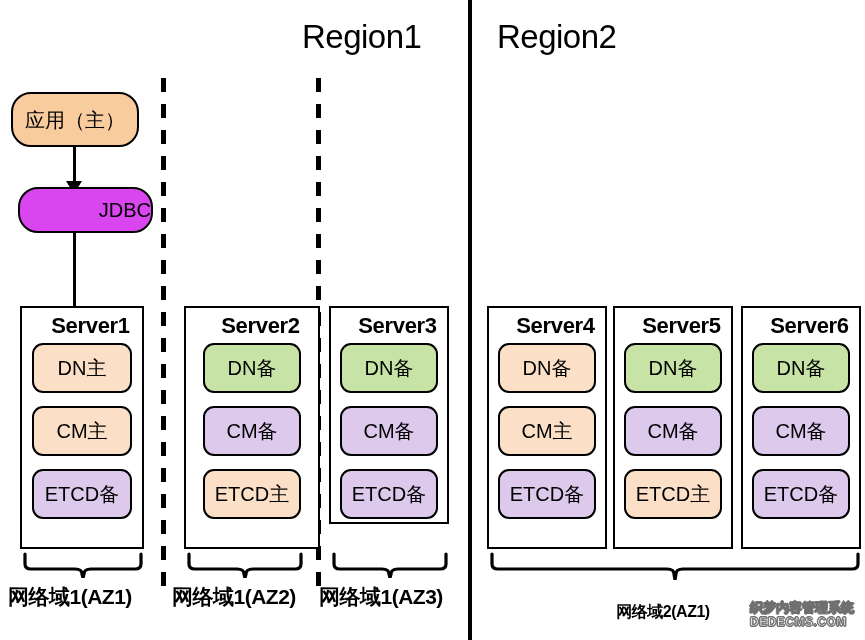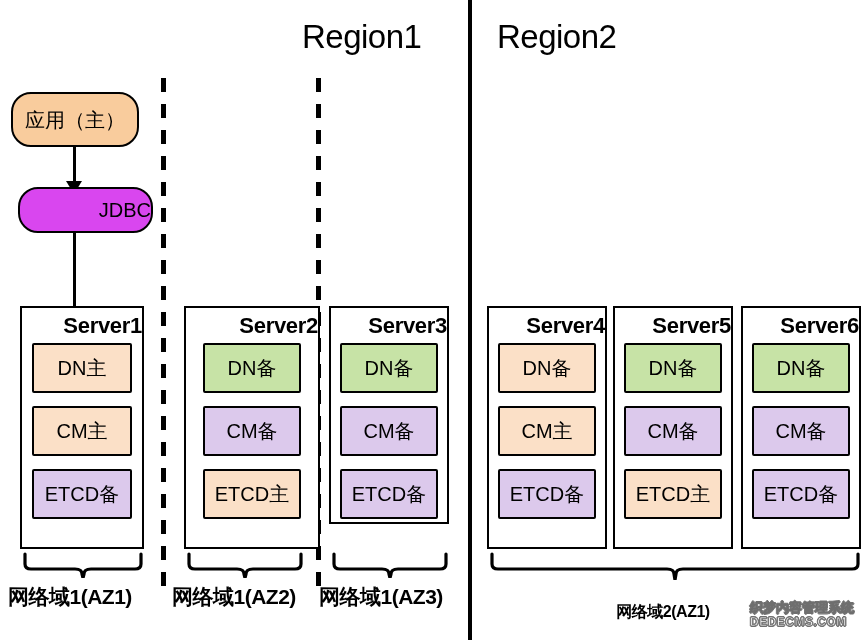--- a/index.html
+++ b/index.html
@@ -72,40 +72,40 @@
   }
 
   
   .server{
     position:absolute;
     box-sizing:border-box;
     border:2.5px solid #000000;
     background:#ffffff;
   }
   .server-title{
-    text-align:right;
+    text-align:center;
     font-size:22px;
     font-weight:bold;
     color:#000000;
     margin-top:7px;
     margin-bottom:6px;
     line-height:1;
     letter-spacing:-0.3px;
     padding-left:17px;
   }
   .comp-list{
     display:flex;
     flex-direction:column;
     align-items:center;
     gap:13px;
   }
   .comp{
     box-sizing:border-box;
     border:2.5px solid #000000;
-    border-radius:2px;
+    border-radius:11px;
     height:50px;
     display:flex;
     align-items:center;
     justify-content:center;
     font-size:20px;
     color:#000000;
     line-height:1;
   }
 
   

